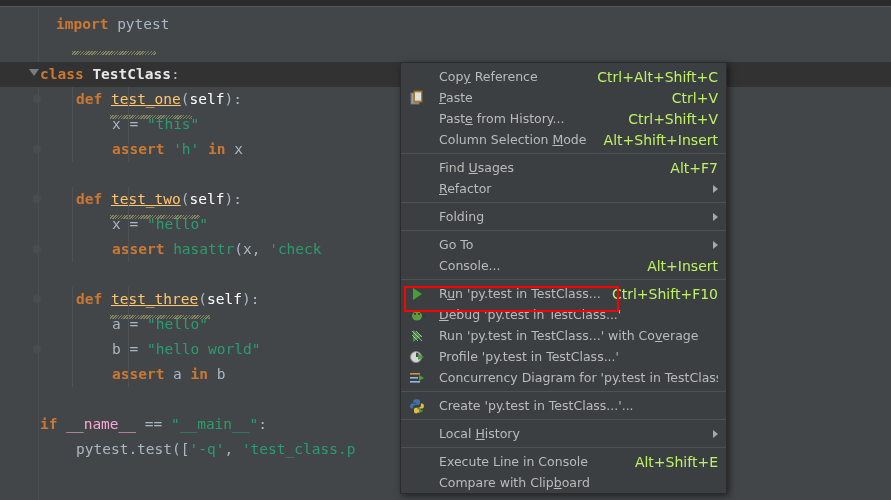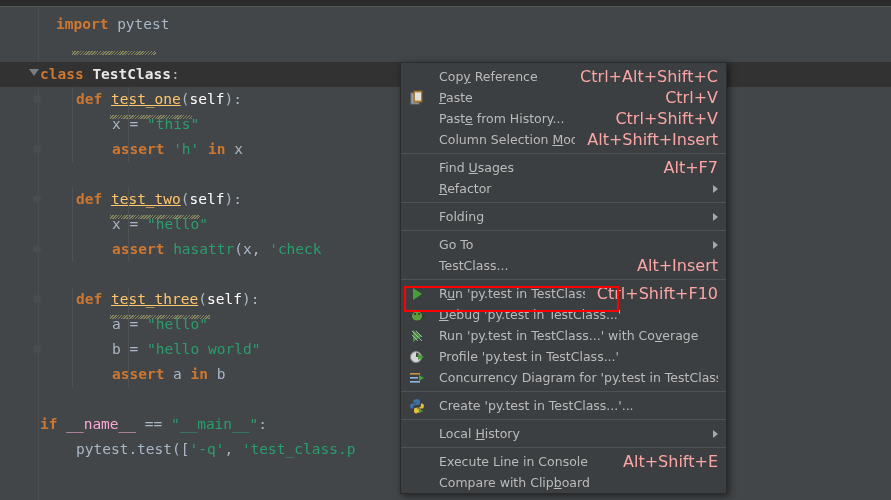--- a/index.html
+++ b/index.html
@@ -94,21 +94,21 @@
   .mi {
     position: relative; display: flex; align-items: center;
     height: 21px; padding: 0 8px 0 6px; gap: 8px;
   }
   .mi-icon {
     width: 19px; height: 16px; margin-right: 5px;
     display: flex; align-items: center; justify-content: center;
     flex: 0 0 19px;
   }
   .mi-label { flex: 1 1 auto; white-space: nowrap; overflow: hidden; }
-  .mi-short { color: #fca5a5; font-size: 16px; margin-left: 4px; white-space: nowrap; }
+  .mi-short { color: #bef264; font-size: 14px; margin-left: 4px; white-space: nowrap; }
   .mi-arrow {
     width: 0; height: 0; margin-left: 10px;
     border-top: 4px solid transparent; border-bottom: 4px solid transparent;
     border-left: 5px solid #a8a8a8;
   }
   .mi-sep { height: 1px; background: #4f5254; margin: 3px 0; }
 
   
   .anno-box {
     position: absolute; left: 404px; top: 286px; width: 215px; height: 26px;
@@ -211,21 +211,21 @@
         <span class="mi-arrow"></span>
       </div>
       <div class="mi-sep"></div>
       <div class="mi">
         <span class="mi-icon"></span>
         <span class="mi-label">Go To</span>
         <span class="mi-arrow"></span>
       </div>
       <div class="mi">
         <span class="mi-icon"></span>
-        <span class="mi-label">TestClass...</span>
+        <span class="mi-label">Console...</span>
         <span class="mi-short">Alt+Insert</span>
       </div>
       <div class="mi-sep"></div>
       <div class="mi">
         <span class="mi-icon">
           <svg width="16" height="16" viewBox="0 0 16 16">
             <polygon points="4,2 13,8 4,14" fill="#46a03a"></polygon>
           </svg>
         </span>
         <span class="mi-label">R<u>u</u>n 'py.test in TestClass...'</span>

